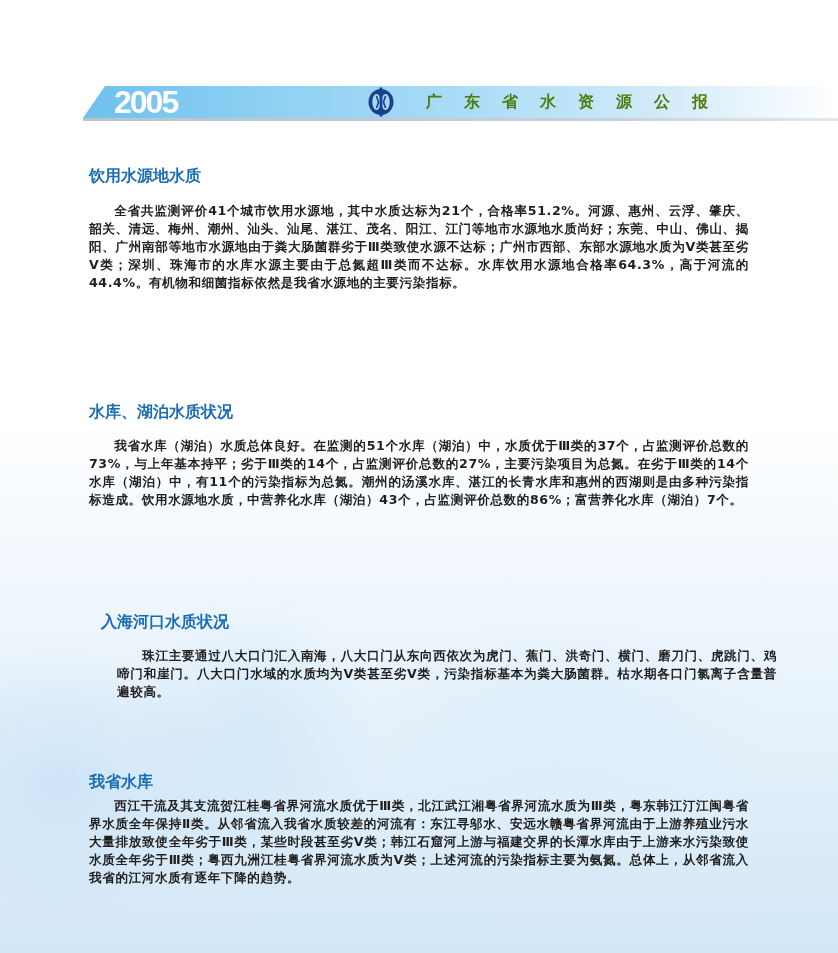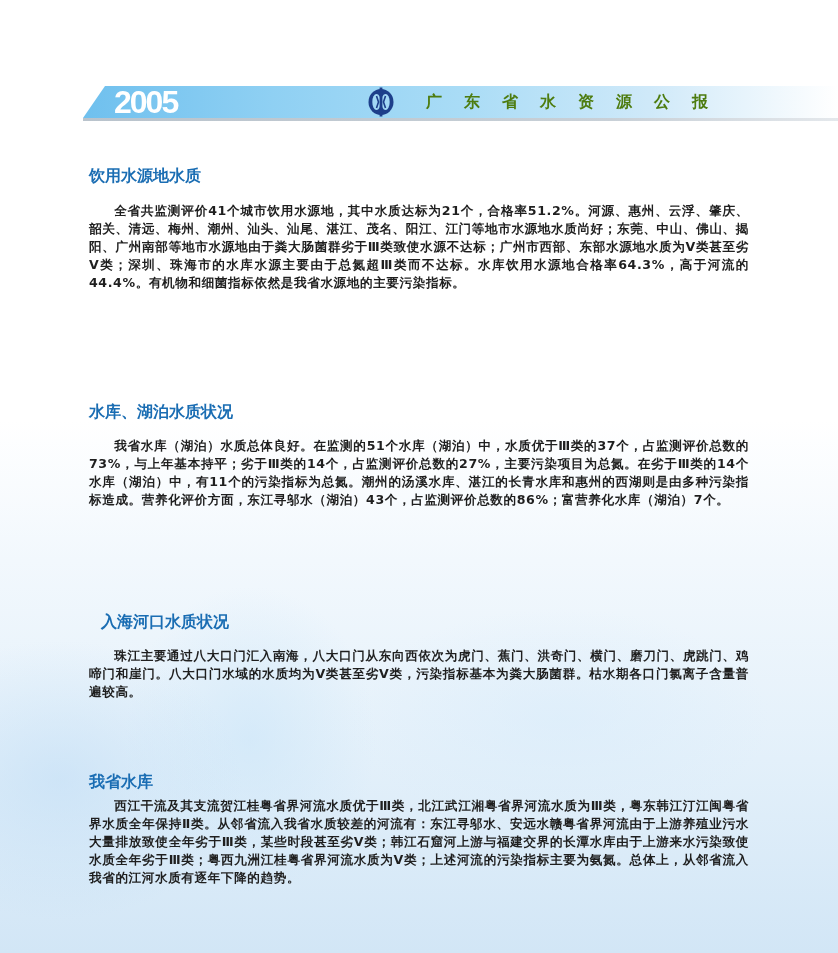--- a/index.html
+++ b/index.html
@@ -104,19 +104,19 @@
   <path d="M10.5 9 L12.5 15 L10.5 21" stroke="#1d3f8a" stroke-width="1.6" fill="none"></path>
   <path d="M19.5 9 L17.5 15 L19.5 21" stroke="#1d3f8a" stroke-width="1.6" fill="none"></path>
 </svg>
 
 <div class="report-title">广东省水资源公报</div>
 
 <h2 class="section-title" style="top:166px;">饮用水源地水质</h2>
 <p class="para" style="top:202px;">全省共监测评价41个城市饮用水源地，其中水质达标为21个，合格率51.2%。河源、惠州、云浮、肇庆、韶关、清远、梅州、潮州、汕头、汕尾、湛江、茂名、阳江、江门等地市水源地水质尚好；东莞、中山、佛山、揭阳、广州南部等地市水源地由于粪大肠菌群劣于Ⅲ类致使水源不达标；广州市西部、东部水源地水质为Ⅴ类甚至劣Ⅴ类；深圳、珠海市的水库水源主要由于总氮超Ⅲ类而不达标。水库饮用水源地合格率64.3%，高于河流的44.4%。有机物和细菌指标依然是我省水源地的主要污染指标。</p>
 
 <h2 class="section-title" style="top:402px;">水库、湖泊水质状况</h2>
-<p class="para" style="top:437px;">我省水库（湖泊）水质总体良好。在监测的51个水库（湖泊）中，水质优于Ⅲ类的37个，占监测评价总数的73%，与上年基本持平；劣于Ⅲ类的14个，占监测评价总数的27%，主要污染项目为总氮。在劣于Ⅲ类的14个水库（湖泊）中，有11个的污染指标为总氮。潮州的汤溪水库、湛江的长青水库和惠州的西湖则是由多种污染指标造成。营养化评价方面，东江寻邬水（湖泊）43个，占监测评价总数的86%；富营养化水库（湖泊）7个。</p>
+<p class="para" style="top:437px;">我省水库（湖泊）水质总体良好。在监测的51个水库（湖泊）中，水质优于Ⅲ类的37个，占监测评价总数的73%，与上年基本持平；劣于Ⅲ类的14个，占监测评价总数的27%，主要污染项目为总氮。在劣于Ⅲ类的14个水库（湖泊）中，有11个的污染指标为总氮。潮州的汤溪水库、湛江的长青水库和惠州的西湖则是由多种污染指标造成。饮用水源地水质，中营养化水库（湖泊）43个，占监测评价总数的86%；富营养化水库（湖泊）7个。</p>
 
 <h2 class="section-title" style="top:612px;margin-left:12px;">入海河口水质状况</h2>
-<p class="para" style="top:647px;">珠江主要通过八大口门汇入南海，八大口门从东向西依次为虎门、蕉门、洪奇门、横门、磨刀门、虎跳门、鸡啼门和崖门。八大口门水域的水质均为Ⅴ类甚至劣Ⅴ类，污染指标基本为粪大肠菌群。枯水期各口门氯离子含量普遍较高。</p>
+<p class="para" style="top:647px;margin-left:28px;">珠江主要通过八大口门汇入南海，八大口门从东向西依次为虎门、蕉门、洪奇门、横门、磨刀门、虎跳门、鸡啼门和崖门。八大口门水域的水质均为Ⅴ类甚至劣Ⅴ类，污染指标基本为粪大肠菌群。枯水期各口门氯离子含量普遍较高。</p>
 
 <h2 class="section-title" style="top:772px;">我省水库</h2>
 <p class="para" style="top:797px;">西江干流及其支流贺江桂粤省界河流水质优于Ⅲ类，北江武江湘粤省界河流水质为Ⅲ类，粤东韩江汀江闽粤省界水质全年保持Ⅱ类。从邻省流入我省水质较差的河流有：东江寻邬水、安远水赣粤省界河流由于上游养殖业污水大量排放致使全年劣于Ⅲ类，某些时段甚至劣Ⅴ类；韩江石窟河上游与福建交界的长潭水库由于上游来水污染致使水质全年劣于Ⅲ类；粤西九洲江桂粤省界河流水质为Ⅴ类；上述河流的污染指标主要为氨氮。总体上，从邻省流入我省的江河水质有逐年下降的趋势。</p>
 
 </body></html>

